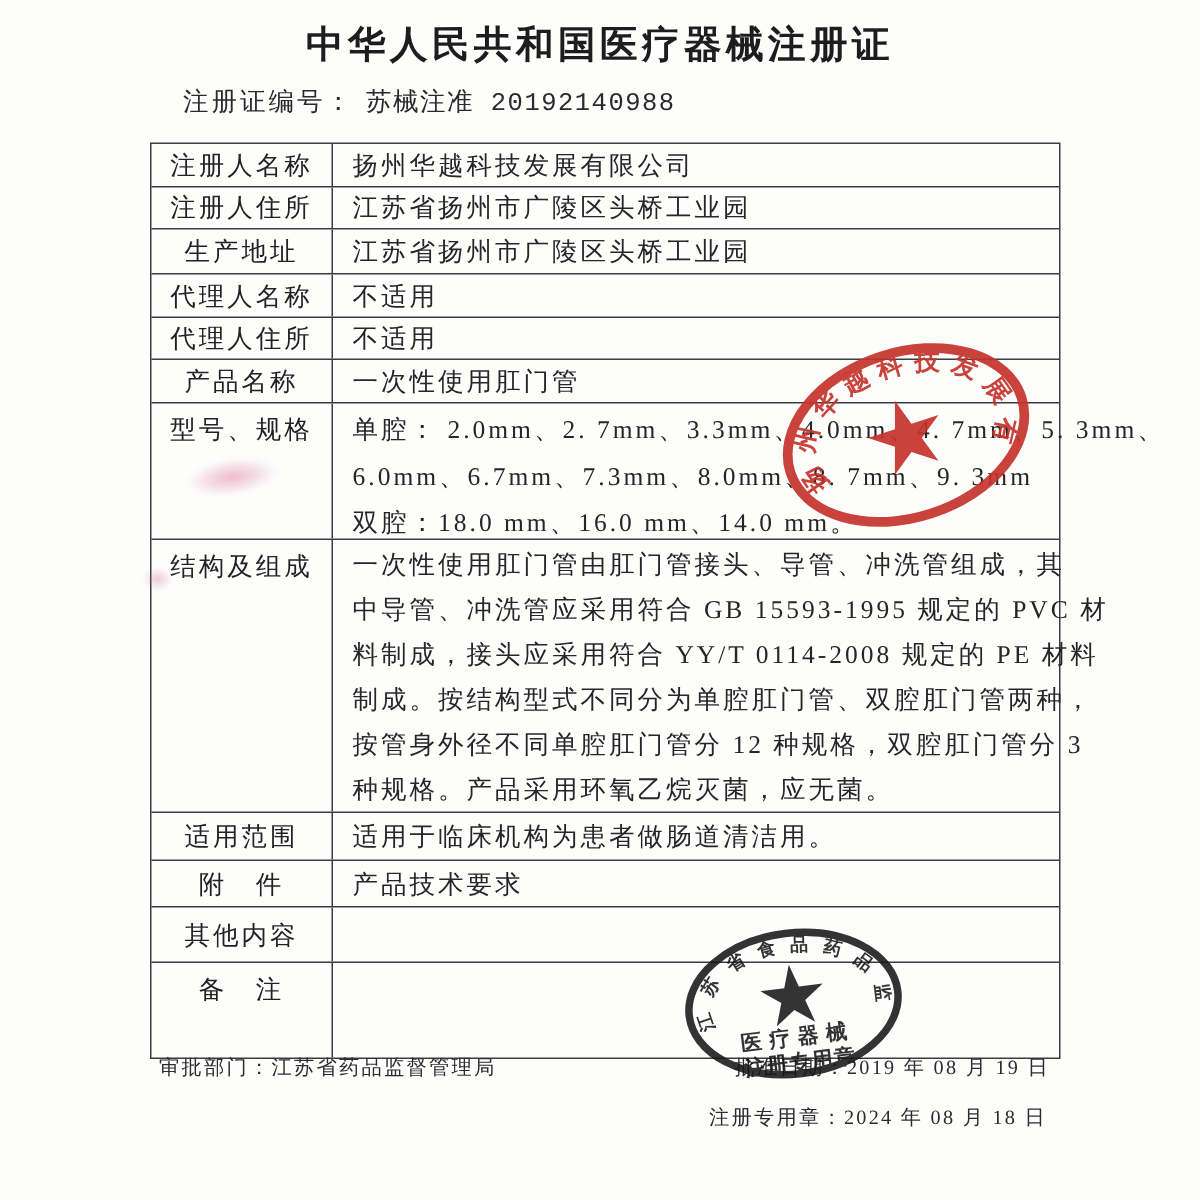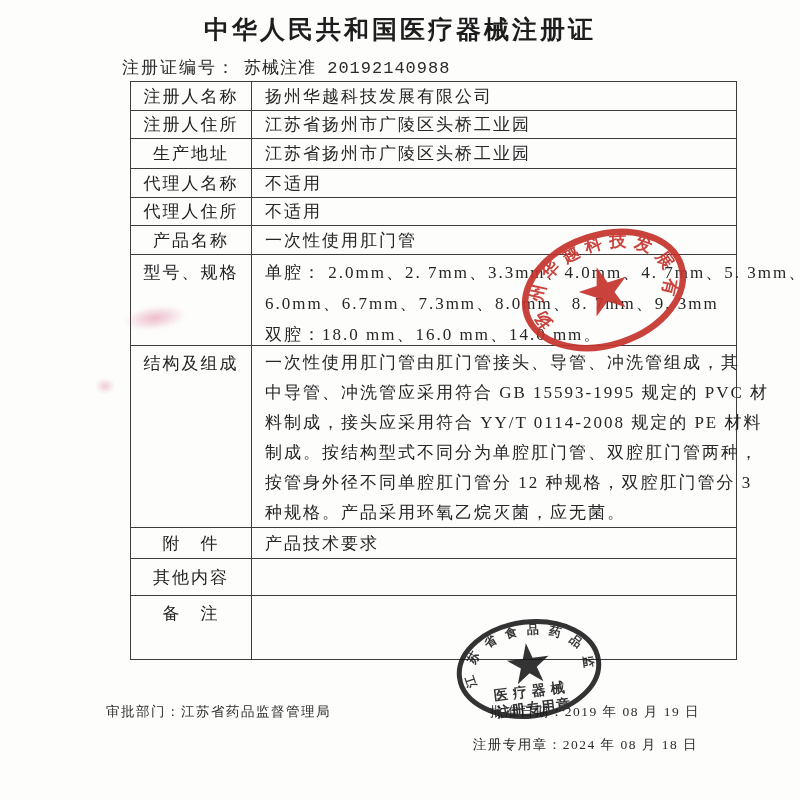--- a/index.html
+++ b/index.html
@@ -13,22 +13,22 @@
   .doc-title{
     position:absolute;top:13px;left:0;width:800px;
     text-align:center;font-size:25px;font-weight:700;letter-spacing:3px;color:#1d1d1d;
   }
   .cert-line{
     position:absolute;top:56px;left:122px;
     font-size:17px;letter-spacing:2px;color:#2a2a2a;font-family:Liberation Mono, monospace;
   }
   .cert-line .num{margin-left:8px;letter-spacing:1px;}
   .doc-table{
-    position:absolute;left:100px;top:81px;width:607px;
-    border:1.5px solid #3c3c3c;box-sizing:border-box;margin-left:30px;
+    position:absolute;left:100px;top:95px;width:607px;
+    border:1.5px solid #3c3c3c;box-sizing:border-box;
   }
   .tr{display:flex;border-bottom:1.4px solid #3c3c3c;box-sizing:border-box;}
   .tr:last-child{border-bottom:none;}
   .lc{
     width:121px;flex:0 0 121px;border-right:1.4px solid #3c3c3c;box-sizing:border-box;
     display:flex;align-items:center;justify-content:center;
     font-size:17px;letter-spacing:2px;color:#222;
   }
   .lc.top{align-items:flex-start;padding-top:6px;}
   .vc{
@@ -116,20 +116,24 @@
       <div class="vc lines comp-lines">
         <div class="ln">一次性使用肛门管由肛门管接头、导管、冲洗管组成，其</div>
         <div class="ln">中导管、冲洗管应采用符合 GB 15593-1995 规定的 PVC 材</div>
         <div class="ln">料制成，接头应采用符合 YY/T 0114-2008 规定的 PE 材料</div>
         <div class="ln">制成。按结构型式不同分为单腔肛门管、双腔肛门管两种，</div>
         <div class="ln">按管身外径不同单腔肛门管分 12 种规格，双腔肛门管分 3</div>
         <div class="ln">种规格。产品采用环氧乙烷灭菌，应无菌。</div>
       </div>
     </div>
 
+    <div class="tr" style="height:32px">
+      <div class="lc">适用范围</div>
+      <div class="vc">适用于临床机构为患者做肠道清洁用。</div>
+    </div>
 
     <div class="tr" style="height:31px">
       <div class="lc">附　件</div>
       <div class="vc">产品技术要求</div>
     </div>
 
     <div class="tr" style="height:37px">
       <div class="lc">其他内容</div>
       <div class="vc"></div>
     </div>

